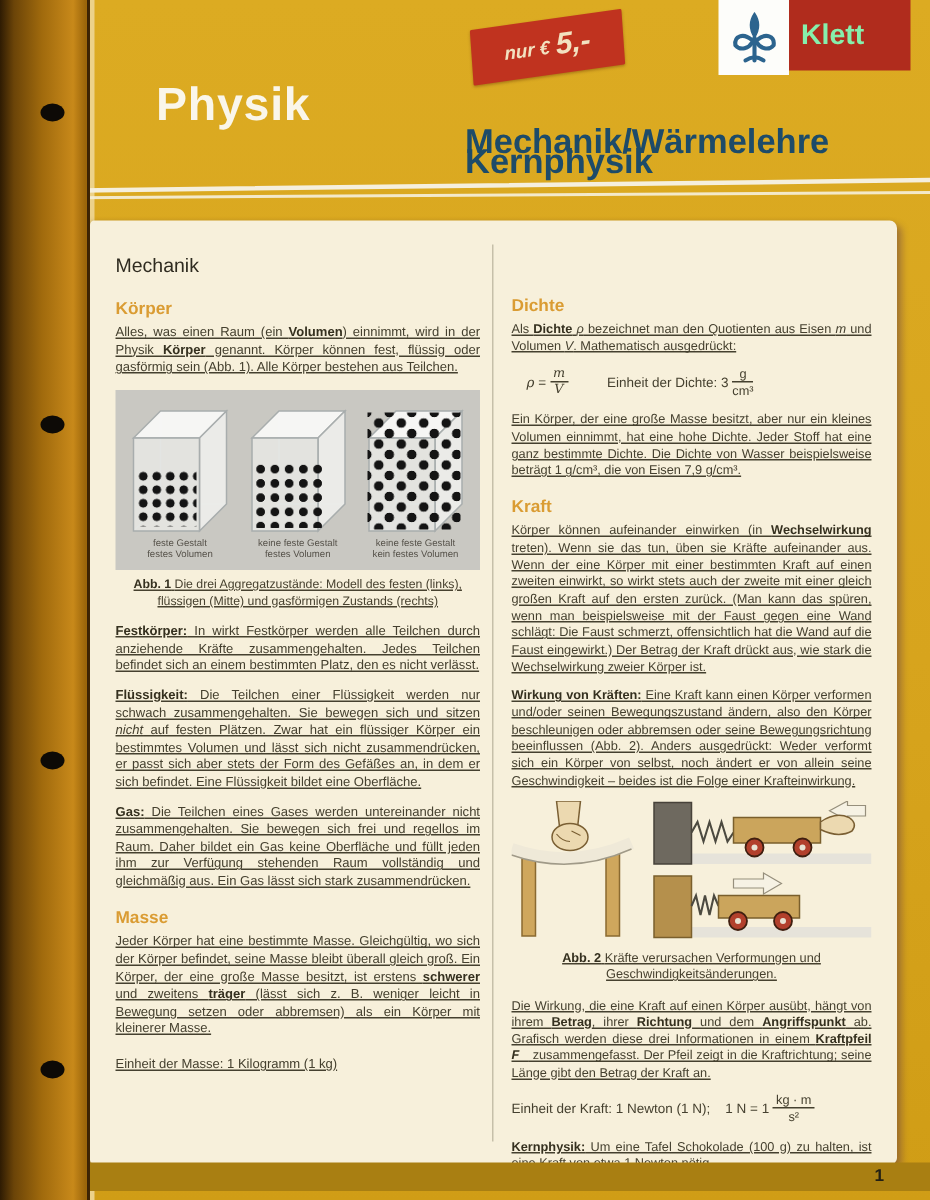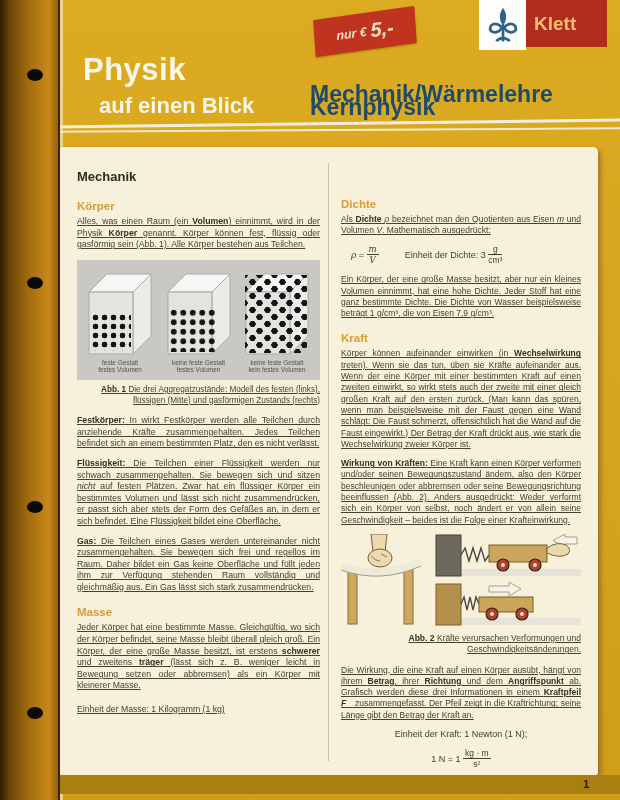--- a/index.html
+++ b/index.html
@@ -7,95 +7,94 @@
     background:linear-gradient(180deg,#dcab22 0%,#d7a41d 55%,#d09d16 100%);
     font-family:"Liberation Sans", sans-serif;}
   
   .spine{position:absolute;left:0;top:0;width:58px;height:800px;z-index:5;
     background:linear-gradient(90deg,#2e1b03 0%,#6b4408 16%,#a06a0d 48%,#c8891a 84%,#9c660b 98%);
     border-right:2px solid rgba(70,40,5,.55);}
   .hole{position:absolute;left:27px;width:16px;height:12px;border-radius:50%;background:#0d0a06;}
   .hole.h1{top:69px}.hole.h2{top:277px}.hole.h3{top:501px}.hole.h4{top:707px}
   .page-edge{position:absolute;left:58px;top:0;width:5px;height:800px;background:#ecd28a;z-index:1;}
   
-  .series-title{position:absolute;left:83px;top:52px;z-index:3;color:#faf6ea;
+  .series-title{position:absolute;left:104px;top:52px;z-index:3;color:#faf6ea;
     font-size:31px;font-weight:600;letter-spacing:.5px;}
   .series-sub{position:absolute;left:99px;top:93px;z-index:3;color:#faf6ea;
     font-size:22px;font-weight:600;}
   .vol1{position:absolute;left:310px;top:64px;z-index:3;color:#1d4b69;font-size:23px;font-weight:800;margin-top:17px;}
   .vol2{position:absolute;left:310px;top:94px;z-index:3;color:#1d4b69;font-size:23px;font-weight:800;}
   .badge{position:absolute;left:314px;top:13px;width:102px;height:37px;z-index:4;
     background:#c0331f;transform:rotate(-8deg) skewX(-4deg);border-radius:1px;
     display:flex;align-items:center;justify-content:center;gap:4px;
     box-shadow:0 1px 2px rgba(80,30,0,.35);}
   .badge .pfx{color:#f2e2c0;font-size:12.5px;font-style:italic;font-weight:bold;}
   .badge .amt{color:#f2e2c0;font-size:20px;font-style:italic;font-weight:bold;}
   .klett{position:absolute;left:479px;top:0;z-index:4;display:flex;align-items:flex-start;}
   .klett-white{width:47px;height:50px;background:#fdfdfa;display:flex;align-items:center;justify-content:center;}
   .klett-red{width:81px;height:47px;background:#b02c1d;display:flex;align-items:center;
-    padding-left:8px;box-sizing:border-box;color:#fdba74;font-weight:bold;font-size:19px;}
+    padding-left:8px;box-sizing:border-box;color:#86efac;font-weight:bold;font-size:19px;}
   .wave{position:absolute;left:52px;width:575px;background:#f5efdd;z-index:2;border-radius:2px;}
   .wave.w1{top:122px;height:2.6px;transform:rotate(-.7deg);}
   .wave.w2{top:129px;height:1.7px;transform:rotate(-.35deg);opacity:.9;}
   
   .page{position:absolute;left:60px;top:147px;width:538px;height:629px;z-index:3;
     background:#f7f0db;border-radius:3px 5px 4px 3px;overflow:hidden;
     box-shadow:-2px 2px 4px rgba(90,55,10,.35),3px 3px 5px rgba(90,50,80,.4);}
   .divider{position:absolute;left:268px;top:16px;height:598px;width:1px;background:#c6bfa9;}
   .col{position:absolute;top:20px;color:#45402f;}
   .col-left{left:17px;width:243px;}
   .col-right{left:281px;width:240px;}
-  h1{font-size:13px;font-weight:bold;color:#2f2b20;margin:2px 0 16px;}
+  h1{font-size:13px;font-weight:normal;color:#2f2b20;margin:2px 0 16px;}
   h2{font-size:11.5px;font-weight:bold;color:#da9c33;margin:13px 0 4px;}
   h2.first-left{margin-top:0;}
   h2.first-right{margin-top:31px;}
   p{margin:0 0 8px;font-size:8.7px;line-height:11.6px;text-align:justify;text-decoration:underline;}
   .col-right p{font-size:8.5px;line-height:11.3px;}
   .rb{font-weight:bold;color:#35301f;}
   .ri{font-style:italic;}
   .unit{margin-top:12px;}
-  .caption{font-size:8.2px;line-height:10.6px;text-align:right;margin:5px 0 9px;color:#47412f;}
+  .caption{font-size:8.2px;line-height:10.6px;text-align:center;margin:5px 0 9px;color:#47412f;}
   
   .fig1{margin:9px 0 4px;background:#c9c8c2;padding:8px 5px 6px;display:flex;justify-content:space-between;}
   .fcell{width:76px;text-align:center;}
   .boxwrap{position:relative;width:74px;height:88px;margin:0 auto;}
   .boxwrap svg{position:absolute;left:0;top:0;}
   .dots{position:absolute;background-image:radial-gradient(circle,#141414 2.7px,rgba(0,0,0,0) 3.1px);
     background-size:9px 9px;}
   .dots-solid{left:8px;top:45px;width:40px;height:38px;}
   .dots-liquid{left:7px;top:40px;width:46px;height:44px;background-size:9.5px 9.5px;}
   .dots-gas{left:5px;top:7px;width:62px;height:78px;
     background-image:radial-gradient(circle,#141414 3px,rgba(0,0,0,0) 3.4px),
                      radial-gradient(circle,#141414 3px,rgba(0,0,0,0) 3.4px);
     background-size:15px 14px,15px 14px;background-position:0 0,7px 7px;}
   .flabel{margin-top:3px;font-size:6.4px;line-height:7.6px;color:#56524a;}
   
   .fig2{margin:6px 0 4px;height:94px;}
   
   .formula-row{display:flex;align-items:center;gap:26px;margin:7px 0 9px;font-size:9px;color:#45402f;padding-left:10px;}
-  .formula-row.tight{gap:10px;padding-left:0;margin:4px 0 9px;flex-direction:column;}
+  .formula-row.tight{gap:10px;padding-left:0;margin:4px 0 9px;}
   .frac{display:inline-flex;flex-direction:column;text-align:center;line-height:1.1;font-size:8.5px;vertical-align:middle;}
   .frac .num{border-bottom:1px solid #45402f;padding:0 2px;}
   .frac .den{padding-top:1px;}
   .mathv{font-family:"DejaVu Serif", serif;font-style:italic;}
   
   .footer-band{position:absolute;left:56px;top:775px;width:564px;height:19px;background:#a97f12;z-index:4;}
   .page-num{position:absolute;left:527px;top:3px;font-size:11.5px;font-weight:bold;color:#221f14;}
 </style>
 </head>
 <body>
 
 <div class="canvas">
 
   <div class="page-edge"></div>
 
   <div class="wave w1"></div>
   <div class="wave w2"></div>
   <div class="series-title">Physik</div>
-  <div class="series-sub">auf einen Blick</div>
   <div class="badge">
     <span class="pfx">nur €</span>
     <span class="amt">5,-</span>
   </div>
   <div class="vol1">Mechanik/Wärmelehre</div>
   <div class="vol2">Kernphysik</div>
   <div class="klett">
     <div class="klett-white">
       <svg width="34" height="40" viewBox="0 0 40 46">
         <g fill="none" stroke="#2c648e" stroke-width="3.2" stroke-linecap="round">

